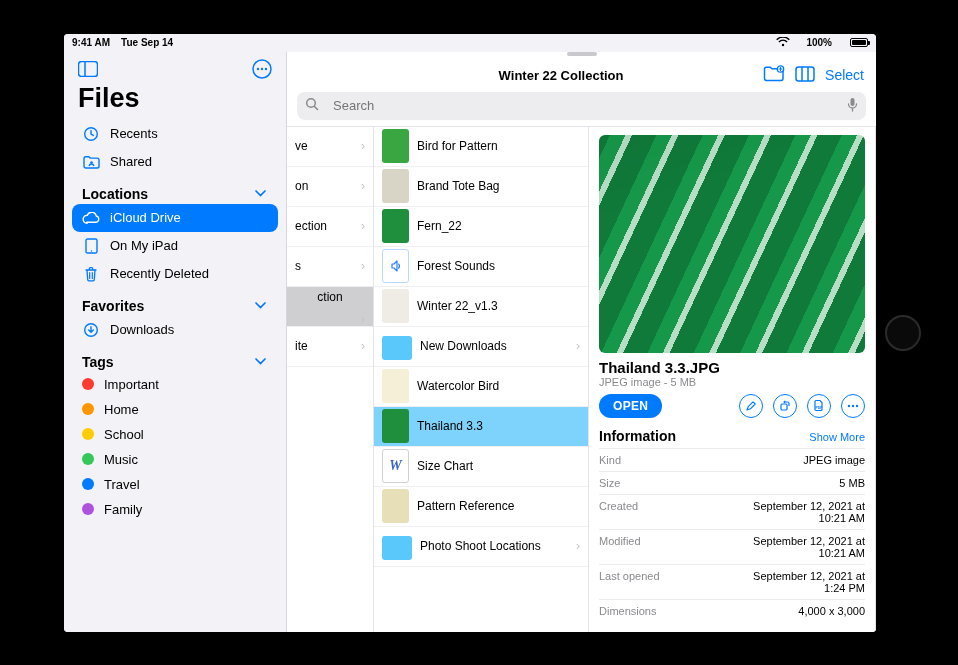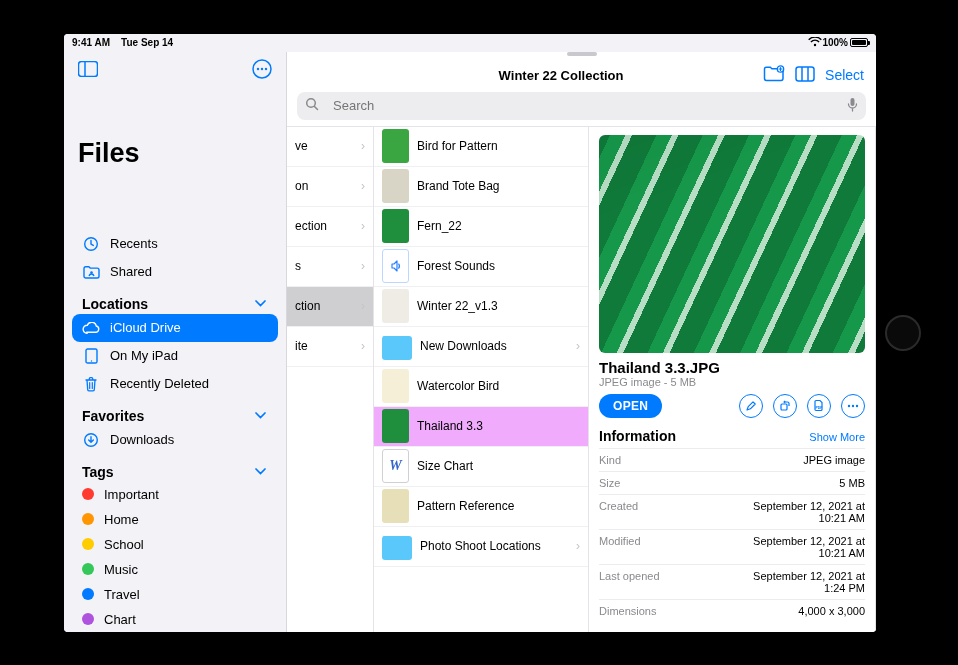--- a/index.html
+++ b/index.html
@@ -44,42 +44,41 @@
     height:18px;
     display:flex;
     align-items:center;
     justify-content:space-between;
     padding:0 8px;
     font-size:10px;
     font-weight:600;
     color:#000;
     background:#f2f2f7;
   }
-  .statusbar .right { display:flex; align-items:center; gap:0; }
+  .statusbar .right { display:flex; align-items:center; gap:16px; }
   .battery { display:inline-flex; align-items:center; }
   .battery-body { width:18px; height:9px; border:1px solid #000; border-radius:2px; position:relative; margin-left:2px;}
   .battery-body::after { content:""; position:absolute; right:-3px; top:2px; width:2px; height:4px; background:#000; border-radius:0 1px 1px 0;}
   .battery-fill { position:absolute; left:1px; top:1px; bottom:1px; right:1px; background:#000; border-radius:1px;}
   .wifi-ic { display:inline-block; }
 
   .app {
     flex:1;
     display:flex;
     min-height:0;
   }
 
   
   .sidebar {
     width:223px;
     background:#f2f2f7;
     border-right:1px solid #d8d8dc;
     display:flex;
     flex-direction:column;
     overflow:hidden;
-    justify-content:space-between;
   }
   .sb-top {
     display:flex;
     align-items:center;
     justify-content:space-between;
     padding:5px 12px 2px;
   }
   .icon-btn { width:24px; height:24px; display:flex; align-items:center; justify-content:center; border-radius:6px; color:#007aff; }
   .sb-title {
     font-size:27px;
@@ -156,22 +155,22 @@
     align-items:center;
     padding:0 8px;
     height:40px;
     border-bottom:1px solid #f0f0f2;
     font-size:12px;
     color:#000;
     gap:8px;
     position:relative;
   }
   .row .chevr { margin-left:auto; color:#c4c4c8; font-size:12px;}
-  .row.sel { background:#f0abfc; }
-  .row.selDark { background:#cfcfd2; }
+  .row.sel { background:#7dd3fc; }
+  .row.selDark { background:#cfcfd2;flex-direction:column; }
   .col.a .row { justify-content:flex-end; color:#000; padding-right:8px; font-size:12px;}
   .col.a .row .trunc { overflow:hidden; text-overflow:ellipsis; white-space:nowrap; max-width:44px; direction:rtl; text-align:left;}
 
   .thumb {
     width:27px; height:34px;
     background:#ddd;
     border-radius:3px;
     flex:none;
     display:flex; align-items:center; justify-content:center;
     overflow:hidden;
@@ -358,21 +357,21 @@
               <div class="sb-item">
                 <span class="tag-dot" style="background:#34c759"></span>
                  <span>Music</span>
               </div>
               <div class="sb-item">
                 <span class="tag-dot" style="background:#007aff"></span>
                  <span>Travel</span>
               </div>
               <div class="sb-item">
                 <span class="tag-dot" style="background:#af52de"></span>
-                 <span>Chart</span>
+                 <span>Family</span>
               </div>
             </div>
         </div>
       </aside>
 
       <main class="content">
         <div style="height:8px; position:relative;">
           <div class="grabber"></div>
         </div>
         <div class="toolbar">

